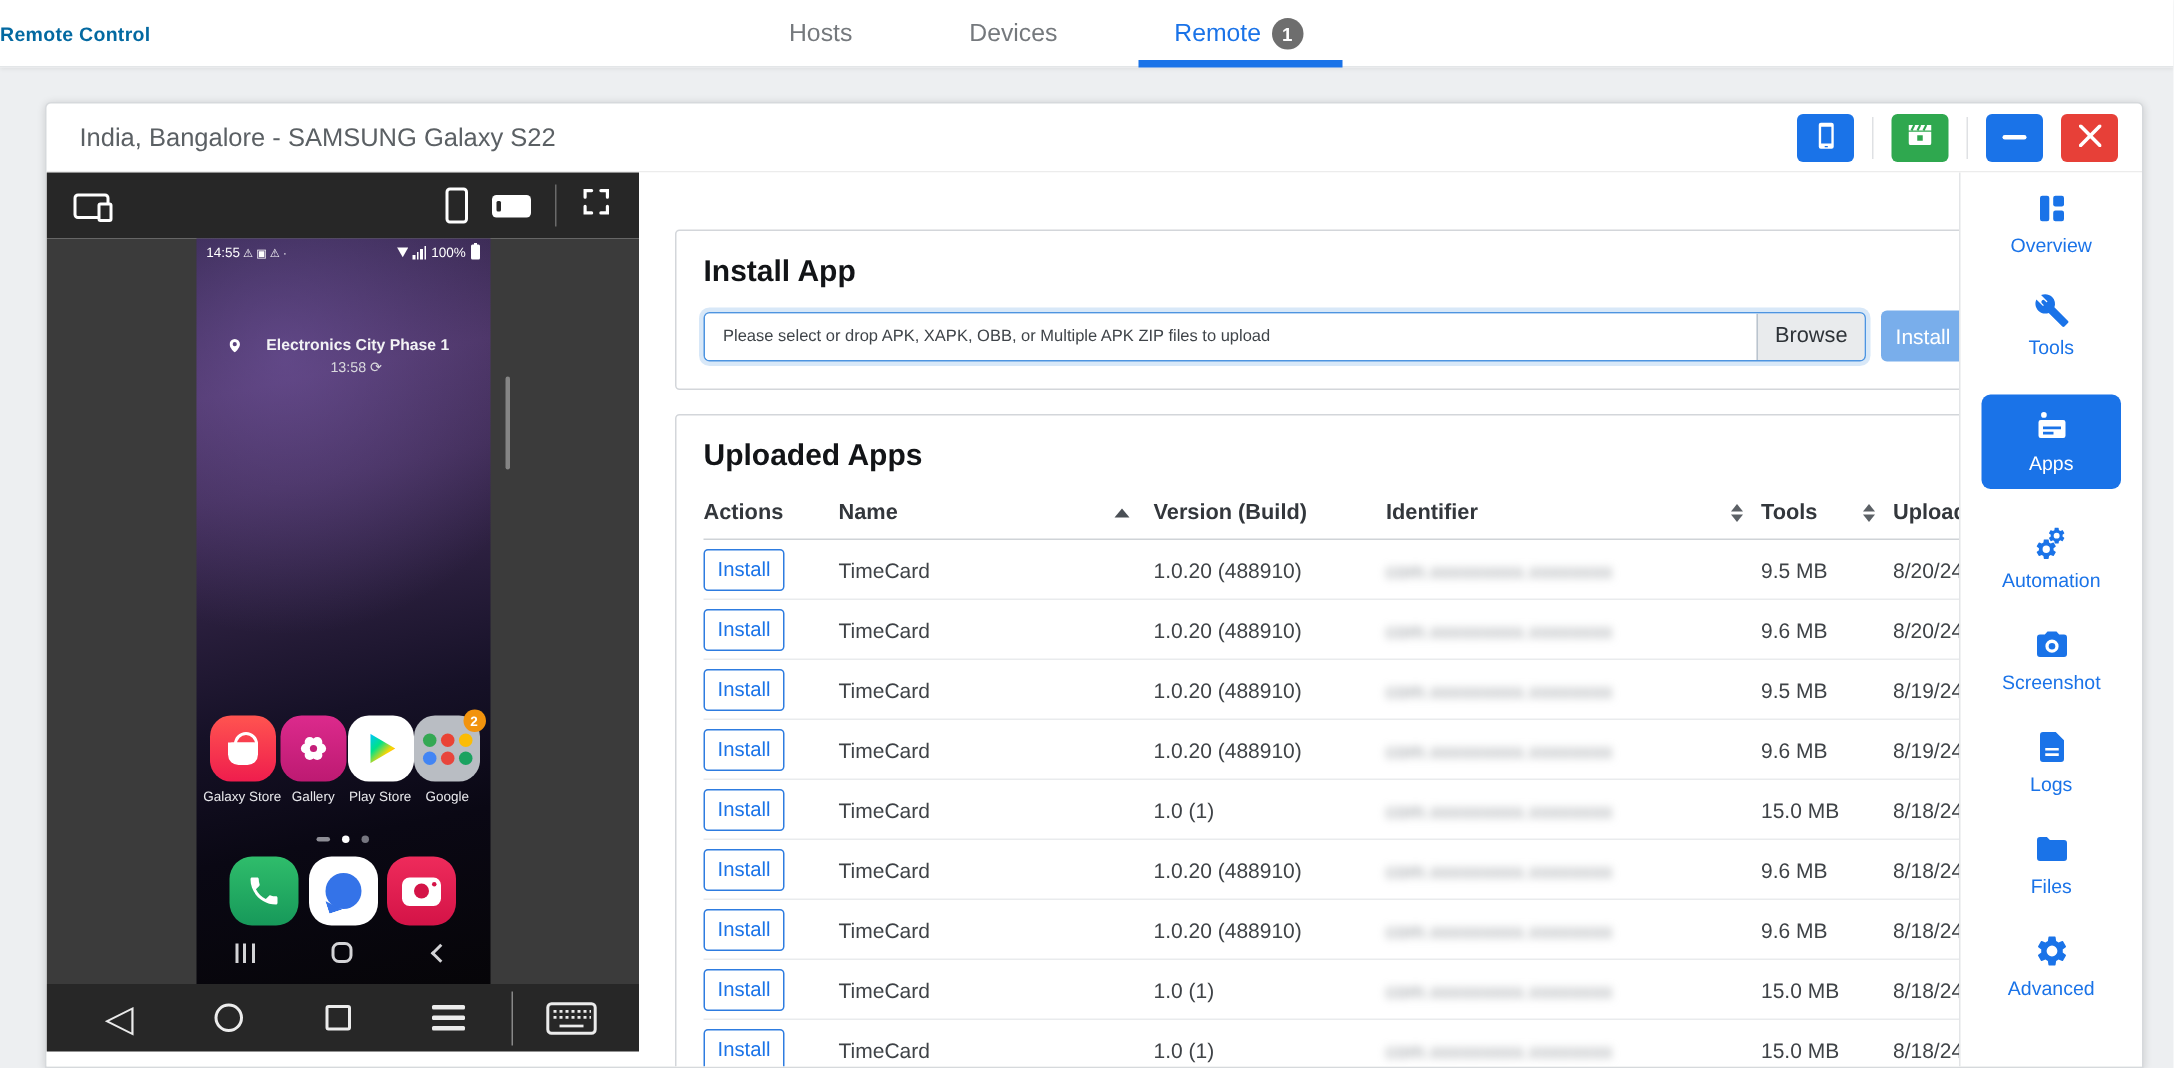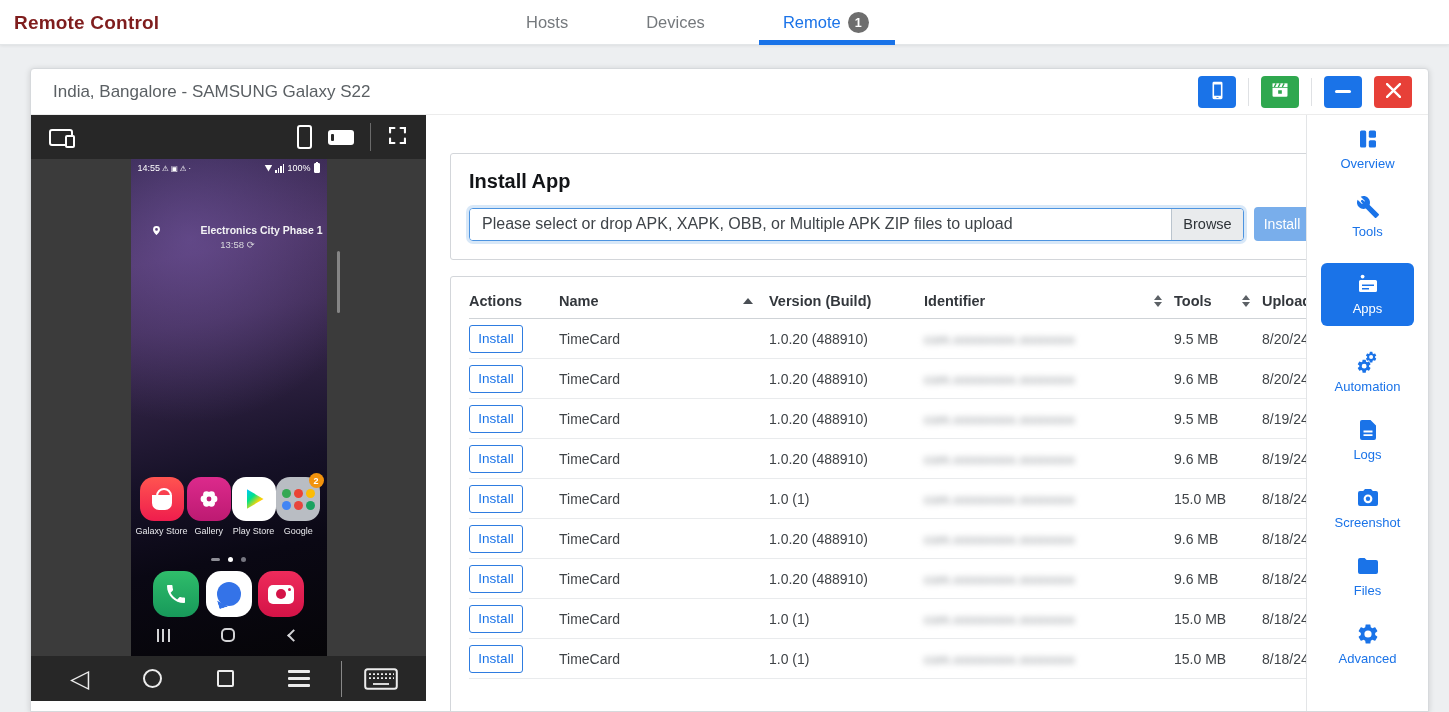--- a/index.html
+++ b/index.html
@@ -2,22 +2,22 @@
 <html><head>
 <meta charset="utf-8">
 <style>
   * { box-sizing: border-box; margin: 0; padding: 0; }
   html,body { width:1449px; height:712px; overflow:hidden; }
   body { font-family:"Liberation Sans", sans-serif; background:#edeff1; position:relative; }
 
   
   .topbar { position:absolute; top:0; left:0; width:1449px; height:45px; background:#fff;
             border-bottom:1px solid #e3e6e8; box-shadow:0 1px 3px rgba(0,0,0,.07); z-index:20; }
-  .app-title { position:absolute; left:14px; top:0; height:45px; display:flex; align-items:center;
-               font-size:19px; font-weight:700; color:#7f1d1d; letter-spacing:.2px; }
+  .app-title { position:absolute; left:0; top:0; height:45px; display:flex; align-items:center;
+               font-size:13px; font-weight:700; color:#0369a1; letter-spacing:.2px; }
   .tabs { position:absolute; left:526px; top:0; height:45px; display:flex; gap:78px; }
   .tab { position:relative; height:45px; display:flex; align-items:center; gap:7px;
          font-size:16.5px; font-weight:500; color:#75797d; cursor:pointer; }
   .tab.active { color:#1a73e8; }
   .tab.active::after { content:""; position:absolute; left:-24px; right:-26px; bottom:0; height:5px; background:#1a73e8; }
   .tab-badge { width:21px; height:21px; border-radius:50%; background:#6e6e6e; color:#fff;
                font-size:12.5px; font-weight:700; display:flex; align-items:center; justify-content:center; }
 
   
   .session-card { position:absolute; left:30px; top:68px; width:1399px; height:644px; background:#fff;
@@ -67,21 +67,21 @@
   .bat::before { content:""; position:absolute; top:-2px; left:1px; width:2px; height:1.5px; background:#fff; }
 
   .weather { position:absolute; top:62px; right:4px; width:170px; text-align:center; color:#fff; }
   .weather-main { display:flex; align-items:center; justify-content:center; gap:6px; }
   .wicon { position:relative; width:34px; height:24px; }
   .wicon .sun { position:absolute; right:3px; top:0; width:13px; height:13px; border-radius:50%; background:#f7b81e; }
   .wicon .c1 { position:absolute; left:2px; top:4px; width:16px; height:16px; border-radius:50%; background:#fff; }
   .wicon .c2 { position:absolute; right:4px; bottom:1px; width:12px; height:12px; border-radius:50%; background:#eceff1; }
   .wicon .c3 { position:absolute; left:4px; bottom:1px; width:24px; height:10px; border-radius:6px; background:#fff; }
   .wtemp { font-size:27px; font-weight:300; }
-  .wloc { margin-top:3px; font-size:10.5px; font-weight:700; color:#f2f2f4; display:flex; justify-content:space-between; align-items:center; gap:0; }
+  .wloc { margin-top:3px; font-size:10.5px; font-weight:700; color:#f2f2f4; display:flex; justify-content:flex-start; align-items:center; gap:18px; }
   .wpin { width:7px; height:9px; flex:none; }
   .wtime { margin-top:3px; font-size:9.5px; color:#d9d9dd; }
 
   .apps-row { position:absolute; left:0; right:0; top:318px; display:flex; justify-content:space-evenly; padding:0 6px; }
   .papp { width:50px; display:flex; flex-direction:column; align-items:center; gap:5px; position:relative; }
   .papp-ic { width:44px; height:44px; border-radius:14px; position:relative; display:flex; align-items:center; justify-content:center; }
   .papp-label { font-size:9px; color:#e8e8ec; white-space:nowrap; }
   .papp-badge { position:absolute; top:-4px; right:-3px; min-width:15px; height:15px; border-radius:8px; background:#f2930d;
                 color:#fff; font-size:9px; font-weight:700; display:flex; align-items:center; justify-content:center; z-index:2; }
   .ic-galaxystore { background:linear-gradient(180deg,#ff5450,#ef1d4d); }
@@ -134,21 +134,21 @@
   
   .content { flex:1; position:relative; overflow:hidden; background:#fff; padding:38px 0 0 24px; }
   .panel { width:1000px; border:1px solid #d3d6da; border-radius:3px; background:#fff; }
   .panel h2 { font-size:20px; font-weight:700; color:#121417; }
 
   .install-panel { padding:16px 18px 18px; }
   .install-panel h2 { margin-bottom:14px; }
   .install-row { display:flex; align-items:center; }
   .file-group { width:775px; display:flex; border:1.5px solid #4d94e0; border-radius:4px; overflow:hidden;
                 box-shadow:0 0 0 3px rgba(77,148,224,.22); background:#fff; }
-  .file-input { flex:1; border:none; outline:none; font-size:16px; color:#333; padding:0 12px; height:31px;
+  .file-input { flex:1; border:none; outline:none; font-size:11px; color:#333; padding:0 12px; height:31px;
                 font-family:"Liberation Sans", sans-serif; background:#fff; }
   .file-input::placeholder { color:#3f4449; opacity:1; }
   .browse-btn { width:72px; background:#e9ebed; border:none; border-left:1px solid #bac4ce; color:#2e3338;
                 font-size:14.5px; cursor:pointer; font-family:"Liberation Sans", sans-serif; }
   .install-btn { margin-left:10px; width:56px; height:34px; background:#79aeeb; color:#fff; border:none;
                  border-radius:4px; font-size:14px; cursor:pointer; font-family:"Liberation Sans", sans-serif; }
 
   .uploaded-panel { margin-top:16px; padding:16px 18px; height:640px; }
   .uploaded-panel h2 { margin-bottom:18px; }
   .tgrid { display:grid; grid-template-columns:90px 210px 155px 250px 88px 150px; align-items:center; }
@@ -407,20 +407,21 @@
         <div class="install-row">
           <div class="file-group">
             <input class="file-input" type="text" placeholder="Please select or drop APK, XAPK, OBB, or Multiple APK ZIP files to upload" style="">
             <button class="browse-btn">Browse</button>
           </div>
           <button class="install-btn">Install</button>
         </div>
       </div>
 
       <div class="panel uploaded-panel">
+        <h2>Uploaded Apps</h2>
 
         <div class="tgrid thead">
           <div>Actions</div>
           <div class="th-flex">
             <span>Name</span>
             <span class="sort-asc"></span>
           </div>
           <div>Version (Build)</div>
           <div class="th-flex">
             <span>Identifier</span>
@@ -562,37 +563,37 @@
               <g transform="translate(0,8) scale(0.68)">
                 <path d="M19.14 12.94c.04-.3.06-.61.06-.94 0-.32-.02-.64-.07-.94l2.03-1.58a.49.49 0 0 0 .12-.61l-1.92-3.32a.49.49 0 0 0-.59-.22l-2.39.96c-.5-.38-1.03-.7-1.62-.94l-.36-2.54a.48.48 0 0 0-.48-.41h-3.84c-.24 0-.43.17-.47.41l-.36 2.54c-.59.24-1.13.57-1.62.94l-2.39-.96a.49.49 0 0 0-.59.22L2.74 8.87c-.12.21-.08.47.12.61l2.03 1.58c-.05.3-.09.63-.09.94s.02.64.07.94l-2.03 1.58a.49.49 0 0 0-.12.61l1.92 3.32c.12.22.37.29.59.22l2.39-.96c.5.38 1.03.7 1.62.94l.36 2.54c.05.24.24.41.48.41h3.84c.24 0 .44-.17.47-.41l.36-2.54c.59-.24 1.13-.56 1.62-.94l2.39.96c.22.08.47 0 .59-.22l1.92-3.32a.49.49 0 0 0-.12-.61l-2.01-1.58zM12 15.6a3.6 3.6 0 1 1 0-7.2 3.6 3.6 0 0 1 0 7.2z"></path>
               </g>
             </svg>
           </span>
           <span class="lbl">Automation</span>
         </div>
         <div class="side-item">
           <span>
             <svg width="24" height="24" viewBox="0 0 24 24" fill="currentColor">
-              <path fill-rule="evenodd" d="M14.5 2H6a2 2 0 0 0-2 2v16a2 2 0 0 0 2 2h12a2 2 0 0 0 2-2V7.5L14.5 2zM7.5 12.6h9v1.8h-9zm0 3.6h9V18h-9z"></path>
-            </svg>
-          </span>
-          <span class="lbl">Logs</span>
-        </div>
-        <div class="side-item">
-          <span>
-            <svg width="24" height="24" viewBox="0 0 24 24" fill="currentColor">
               <path fill-rule="evenodd" d="M20 5h-3.2L15 3H9L7.2 5H4a2 2 0 0 0-2 2v11a2 2 0 0 0 2 2h16a2 2 0 0 0 2-2V7a2 2 0 0 0-2-2zm-8 12.2a4.4 4.4 0 1 1 0-8.8 4.4 4.4 0 0 1 0 8.8z"></path>
               <circle cx="12" cy="12.8" r="2.2"></circle>
             </svg>
           </span>
           <span class="lbl">Screenshot</span>
         </div>
         <div class="side-item">
           <span>
             <svg width="24" height="24" viewBox="0 0 24 24" fill="currentColor">
+              <path fill-rule="evenodd" d="M14.5 2H6a2 2 0 0 0-2 2v16a2 2 0 0 0 2 2h12a2 2 0 0 0 2-2V7.5L14.5 2zM7.5 12.6h9v1.8h-9zm0 3.6h9V18h-9z"></path>
+            </svg>
+          </span>
+          <span class="lbl">Logs</span>
+        </div>
+        <div class="side-item">
+          <span>
+            <svg width="24" height="24" viewBox="0 0 24 24" fill="currentColor">
               <path d="M10.6 6l-2-2H4a2 2 0 0 0-2 2v12a2 2 0 0 0 2 2h16a2 2 0 0 0 2-2V8a2 2 0 0 0-2-2h-9.4z"></path>
             </svg>
           </span>
           <span class="lbl">Files</span>
         </div>
         <div class="side-item">
           <span>
             <svg width="24" height="24" viewBox="0 0 24 24" fill="currentColor">
               <path d="M19.14 12.94c.04-.3.06-.61.06-.94 0-.32-.02-.64-.07-.94l2.03-1.58a.49.49 0 0 0 .12-.61l-1.92-3.32a.49.49 0 0 0-.59-.22l-2.39.96c-.5-.38-1.03-.7-1.62-.94l-.36-2.54a.48.48 0 0 0-.48-.41h-3.84c-.24 0-.43.17-.47.41l-.36 2.54c-.59.24-1.13.57-1.62.94l-2.39-.96a.49.49 0 0 0-.59.22L2.74 8.87c-.12.21-.08.47.12.61l2.03 1.58c-.05.3-.09.63-.09.94s.02.64.07.94l-2.03 1.58a.49.49 0 0 0-.12.61l1.92 3.32c.12.22.37.29.59.22l2.39-.96c.5.38 1.03.7 1.62.94l.36 2.54c.05.24.24.41.48.41h3.84c.24 0 .44-.17.47-.41l.36-2.54c.59-.24 1.13-.56 1.62-.94l2.39.96c.22.08.47 0 .59-.22l1.92-3.32a.49.49 0 0 0-.12-.61l-2.01-1.58zM12 15.6a3.6 3.6 0 1 1 0-7.2 3.6 3.6 0 0 1 0 7.2z"></path>
             </svg>

